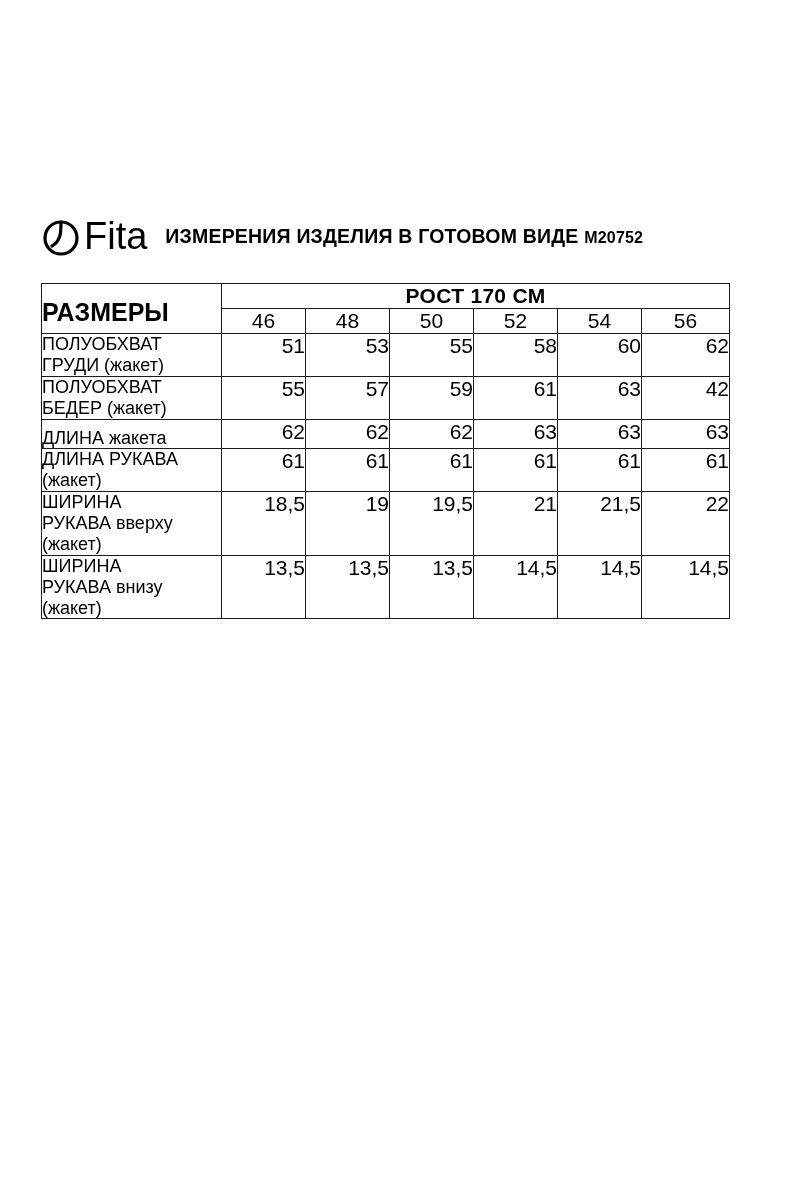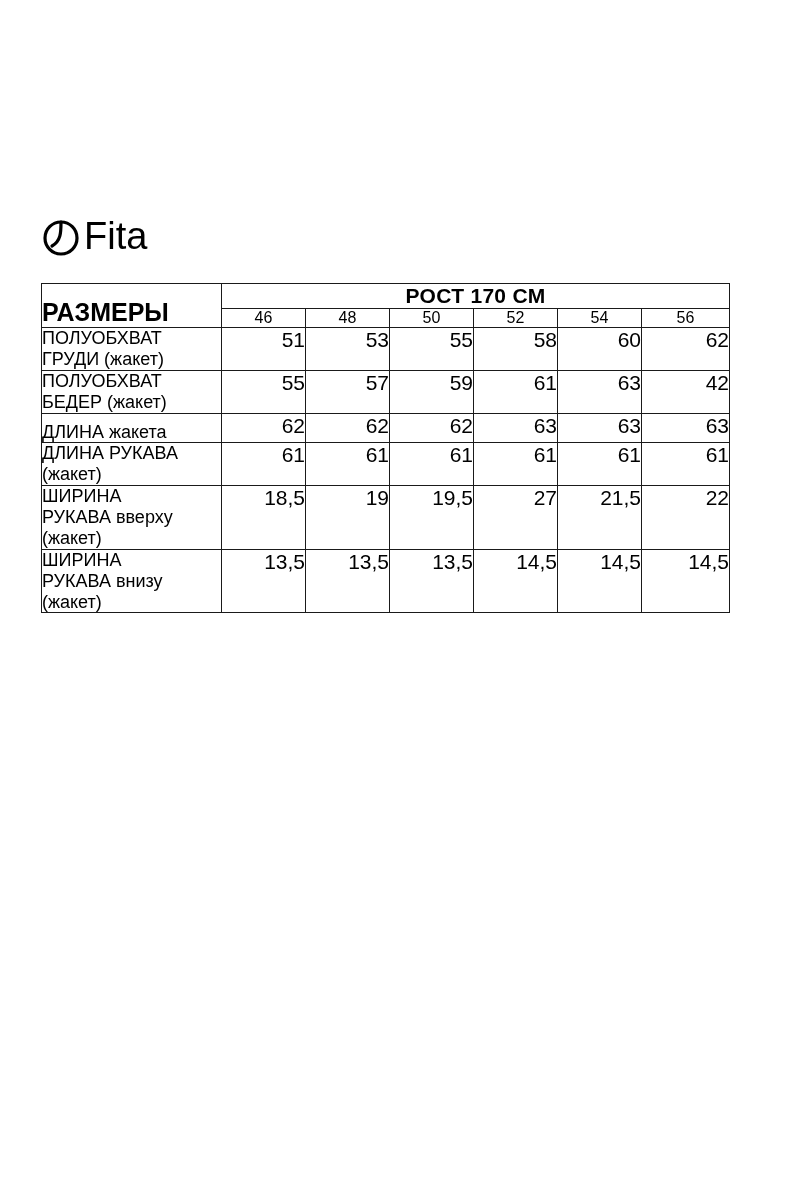--- a/index.html
+++ b/index.html
@@ -82,21 +82,21 @@
   }
   .rost {
     text-align: center;
     font-size: 21px;
     font-weight: bold;
     padding: 14px 0 10px 0;
     letter-spacing: 0.3px;
   }
   .sz {
     text-align: center;
-    font-size: 16px;
+    font-size: 21px;
     padding: 4px 0 7px 0;
     font-weight: normal;
   }
   .val {
     text-align: right;
     font-size: 21px;
     padding: 5px 10px 7px 4px;
     font-weight: normal;
     vertical-align: top;
   }
@@ -110,20 +110,24 @@
   <div class="header">
     <div class="logo">
       <span>
         <svg width="42" height="46" viewBox="0 0 42 46" xmlns="http://www.w3.org/2000/svg">
           <circle cx="21" cy="25" r="16" fill="none" stroke="#000" stroke-width="3.2"></circle>
           <path d="M21 9 C21 19, 21 28, 12 33" fill="none" stroke="#000" stroke-width="3.2" stroke-linecap="round"></path>
         </svg>
       </span>
       <span class="logo-text">Fita</span>
     </div>
+    <div class="header-title">
+      <span>ИЗМЕРЕНИЯ ИЗДЕЛИЯ В ГОТОВОМ ВИДЕ</span>
+      <span class="code">М20752</span>
+    </div>
   </div>
 
   <table class="sizes">
     <colgroup>
       <col style="width:180px">
       <col style="width:84px">
       <col style="width:84px">
       <col style="width:84px">
       <col style="width:84px">
       <col style="width:84px">
@@ -192,21 +196,21 @@
         <td class="val">61</td>
       </tr>
       <tr>
         <td class="cell-label">
           <div>ШИРИНА</div>
           <div>РУКАВА вверху (жакет)</div>
         </td>
         <td class="val">18,5</td>
         <td class="val">19</td>
         <td class="val">19,5</td>
-        <td class="val">27</td>
+        <td class="val">21</td>
         <td class="val">21,5</td>
         <td class="val">22</td>
       </tr>
       <tr>
         <td class="cell-label">
           <div>ШИРИНА</div>
           <div>РУКАВА внизу (жакет)</div>
         </td>
         <td class="val">13,5</td>
         <td class="val">13,5</td>

